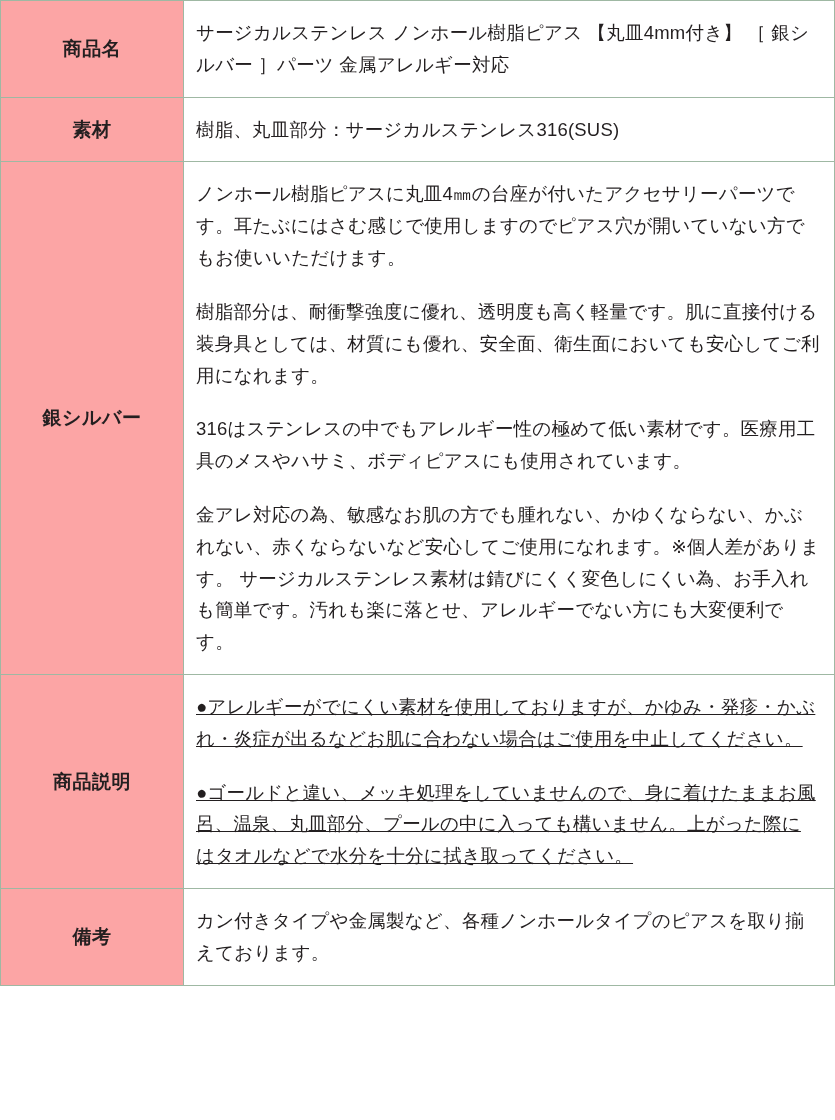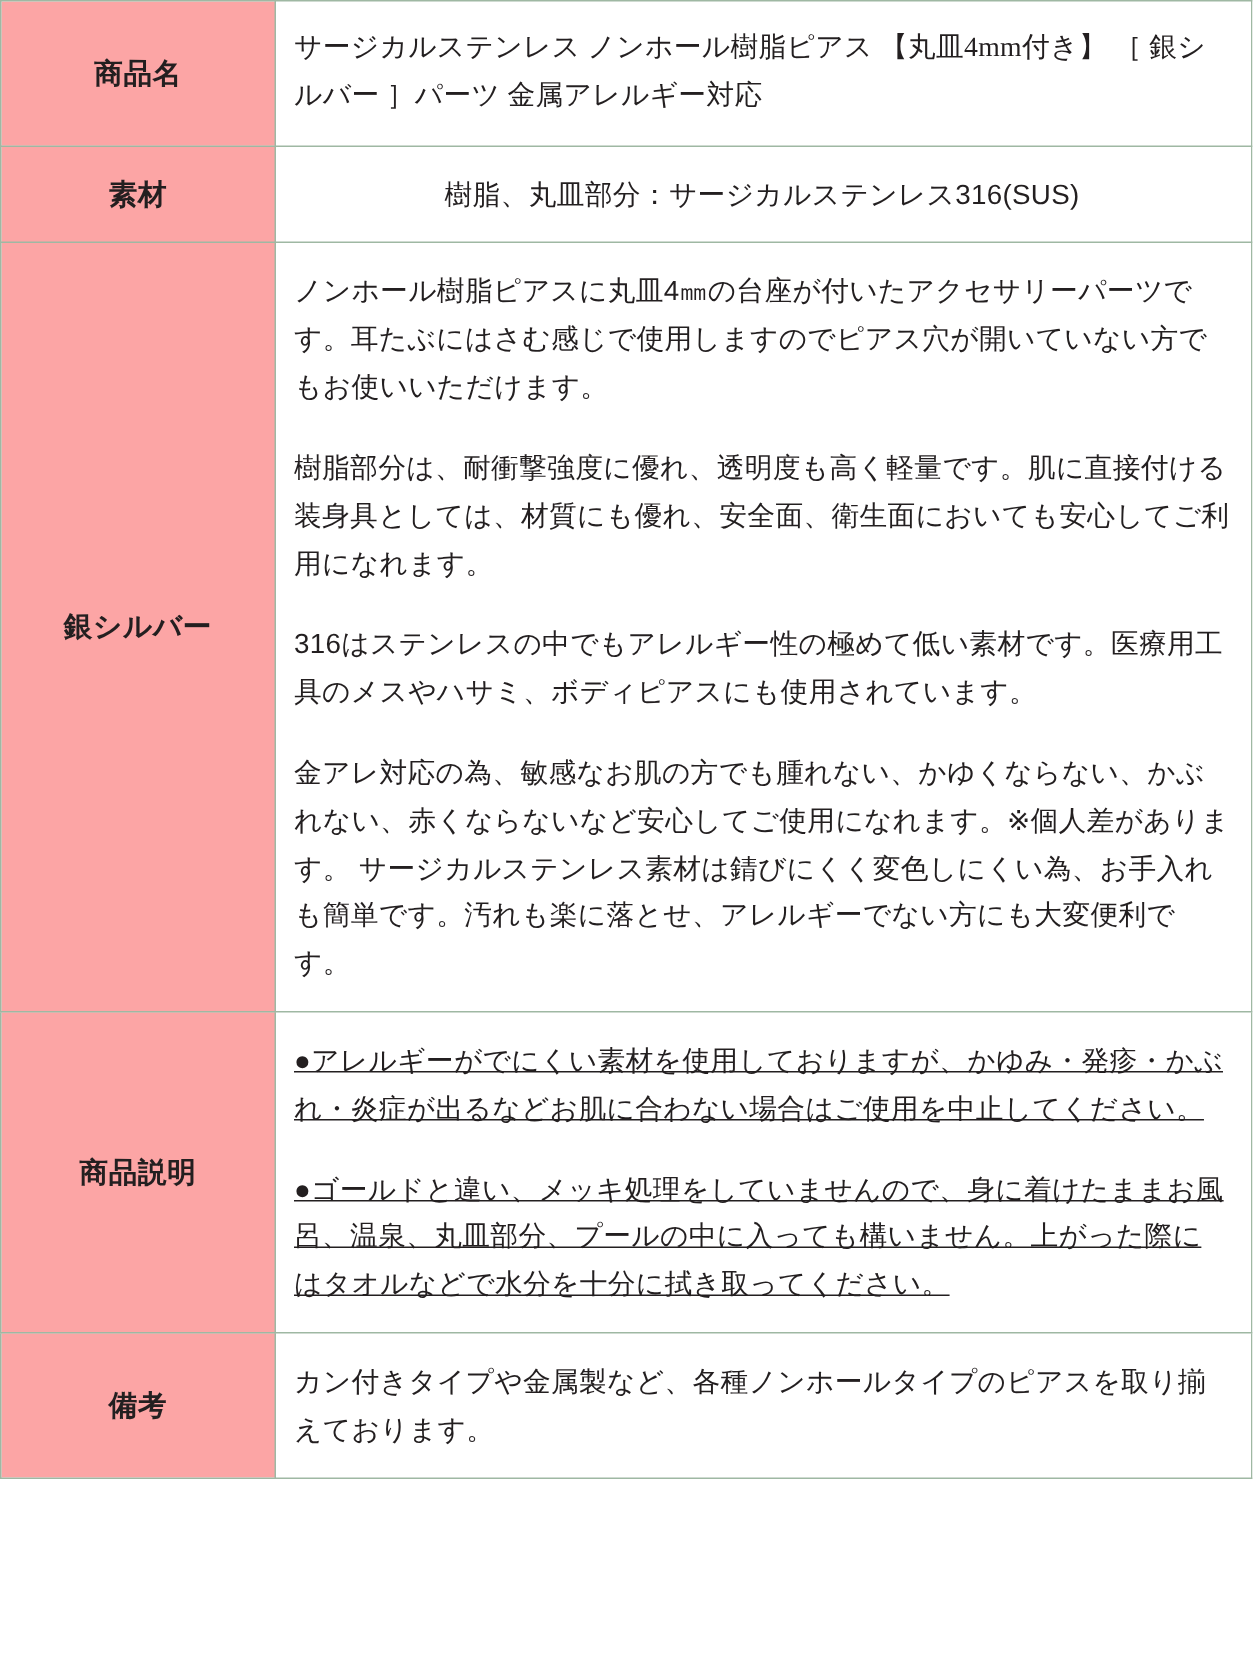--- a/index.html
+++ b/index.html
@@ -41,23 +41,23 @@
     padding: 16px 14px 16px 12px;
     color: #231f20;
     letter-spacing: 0.2px;
   }
   .value-cell p {
     margin: 0 0 22px 0;
   }
   .value-cell p:last-child {
     margin-bottom: 0;
   }
-  .row-name .value-cell { padding-top: 17px; padding-bottom: 17px; font-family: Liberation Serif, serif; }
+  .row-name .value-cell { padding-top: 17px; padding-bottom: 17px; }
   .row-size .value-cell { padding-top: 17px; padding-bottom: 17px; }
-  .row-material .value-cell { padding-top: 18px; padding-bottom: 18px; text-align: center; }
+  .row-material .value-cell { padding-top: 18px; padding-bottom: 18px; }
   .row-color .value-cell { padding-top: 18px; padding-bottom: 18px; }
   .row-desc .value-cell { padding-top: 22px; padding-bottom: 22px; }
   .row-notes .value-cell { padding-top: 22px; padding-bottom: 22px; text-decoration: underline; }
   .row-remarks .value-cell { padding-top: 18px; padding-bottom: 18px; }
 </style>
 </head>
 <body>
 
 <table class="spec-table">
   <tbody>

